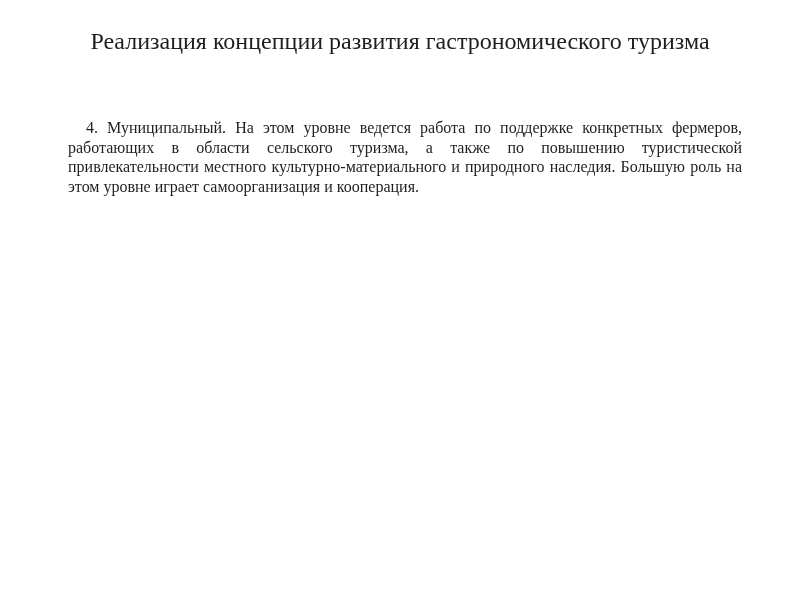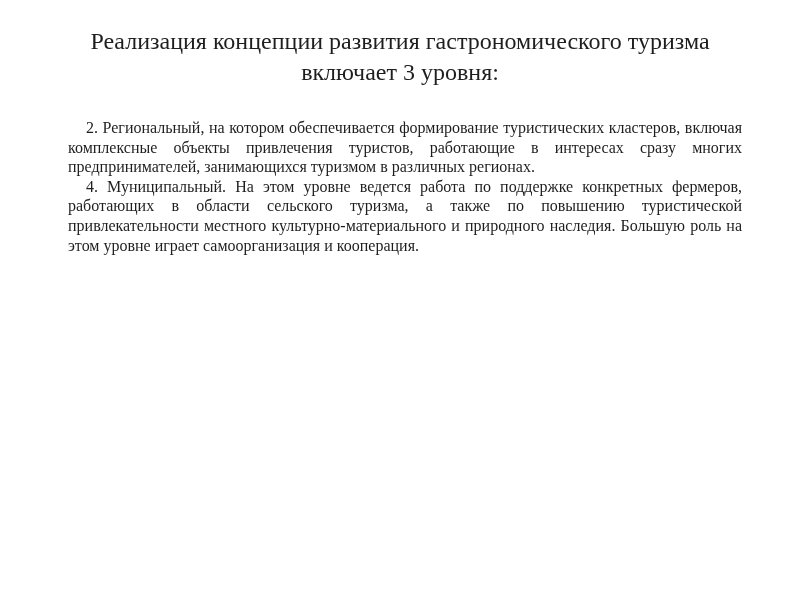--- a/index.html
+++ b/index.html
@@ -29,19 +29,17 @@
   .body-text p {
     margin: 0;
     text-indent: 18px;
   }
 </style>
 </head>
 <body>
 
 <div class="slide-title">
   <div>Реализация концепции развития гастрономического туризма</div>
-  <div>включает 3 уровня:</div>
 </div>
 
 <div class="body-text">
-  <p>2. Региональный, на котором обеспечивается формирование туристических кластеров, включая комплексные объекты привлечения туристов, работающие в интересах сразу многих предпринимателей, занимающихся туризмом в различных регионах.</p>
   <p>4. Муниципальный. На этом уровне ведется работа по поддержке конкретных фермеров, работающих в области сельского туризма, а также по повышению туристической привлекательности местного культурно-материального и природного наследия. Большую роль на этом уровне играет самоорганизация и кооперация.</p>
 </div>
 
 </body></html>

